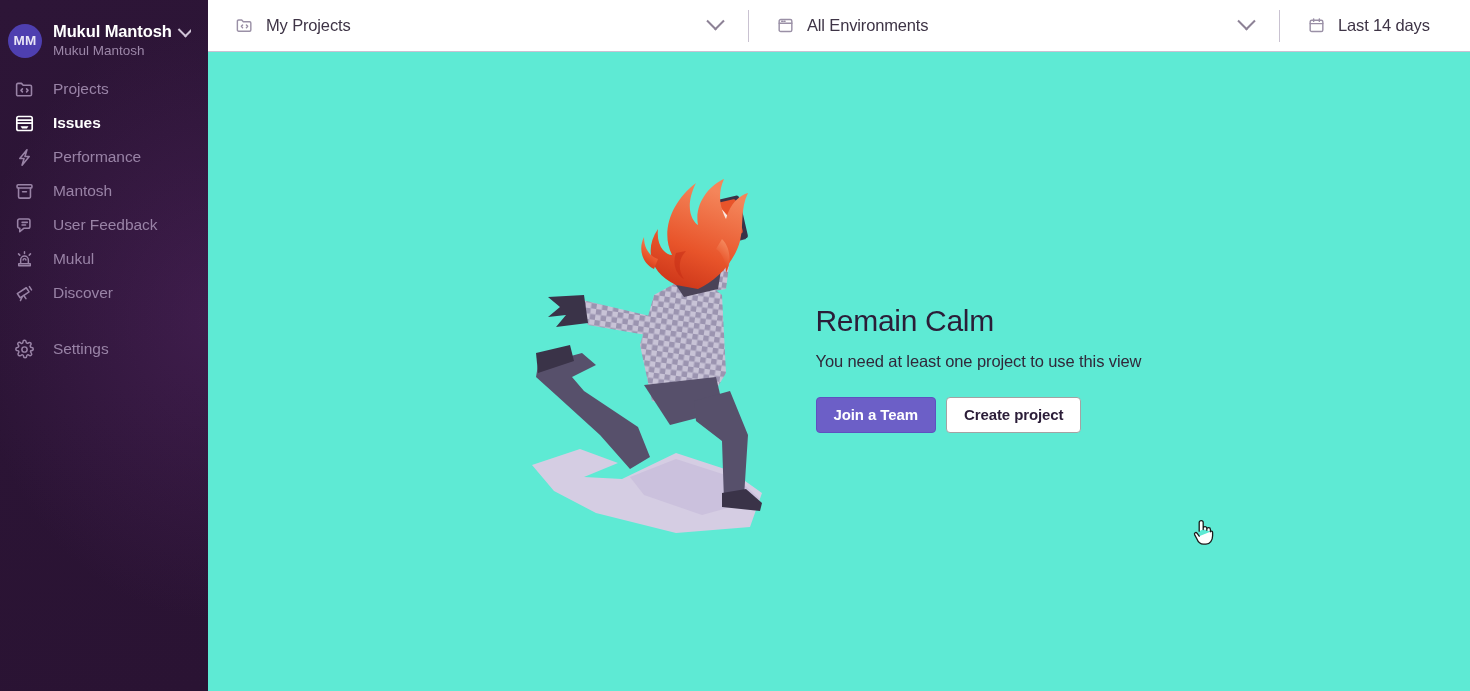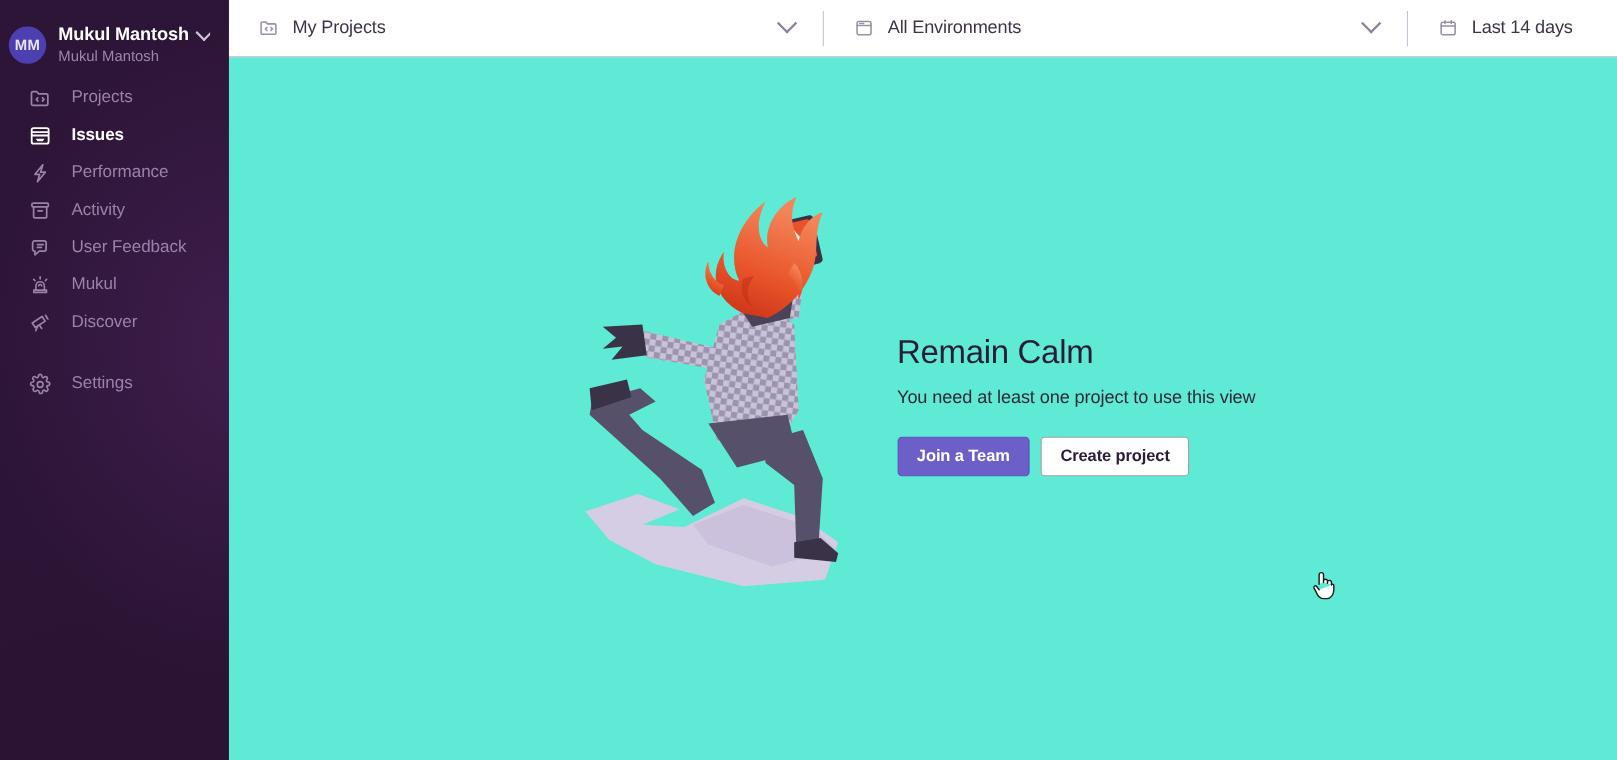--- a/index.html
+++ b/index.html
@@ -55,21 +55,21 @@
     white-space: nowrap; margin-top: 1px;
   }
 
   .navgroup { margin-top: 6px; }
   .navgroup.g2 { margin-top: 22px; }
   .navgroup.g3 { margin-top: 22px; }
 
   .nav-item {
     display: flex; align-items: center;
     height: 34px;
-    padding-left: 24px;
+    padding-left: 12px;
     cursor: pointer;
     color: #9983A6;
     text-decoration: none;
     position: relative;
     text-align: center;
   }
   .nav-item.active { color: #FFFFFF; }
   .nav-ico {
     width: 24px; height: 24px; flex: 0 0 24px;
     display: flex; align-items: center; justify-content: center;
@@ -245,21 +245,21 @@
       </a>
 
       <a class="nav-item">
         <span class="nav-ico">
           <svg width="21" height="21" viewBox="0 0 24 24" fill="none" stroke="currentColor" stroke-width="1.8" stroke-linecap="round" stroke-linejoin="round">
             <rect x="3.5" y="4.2" width="17" height="3.8" rx="1.2"></rect>
             <path d="M5.2 8v10a1.6 1.6 0 0 0 1.6 1.6h10.4A1.6 1.6 0 0 0 18.8 18V8"></path>
             <path d="M9.8 12.2h4.4"></path>
           </svg>
         </span>
-        <span class="nav-label">Activity</span>
+        <span class="nav-label">Mantosh</span>
       </a>
 
       <a class="nav-item">
         <span class="nav-ico">
           <svg width="21" height="21" viewBox="0 0 24 24" fill="none" stroke="currentColor" stroke-width="1.8" stroke-linecap="round" stroke-linejoin="round">
             <path d="M4.2 6.6a2 2 0 0 1 2-2h10a2 2 0 0 1 2 2v6.6a2 2 0 0 1-2 2h-5.1L6.6 19v-3.8h-.4a2 2 0 0 1-2-2z"></path>
             <path d="M9.2 8.4h6M9.2 11.4h4"></path>
           </svg>
         </span>
         <span class="nav-label">User Feedback</span>

